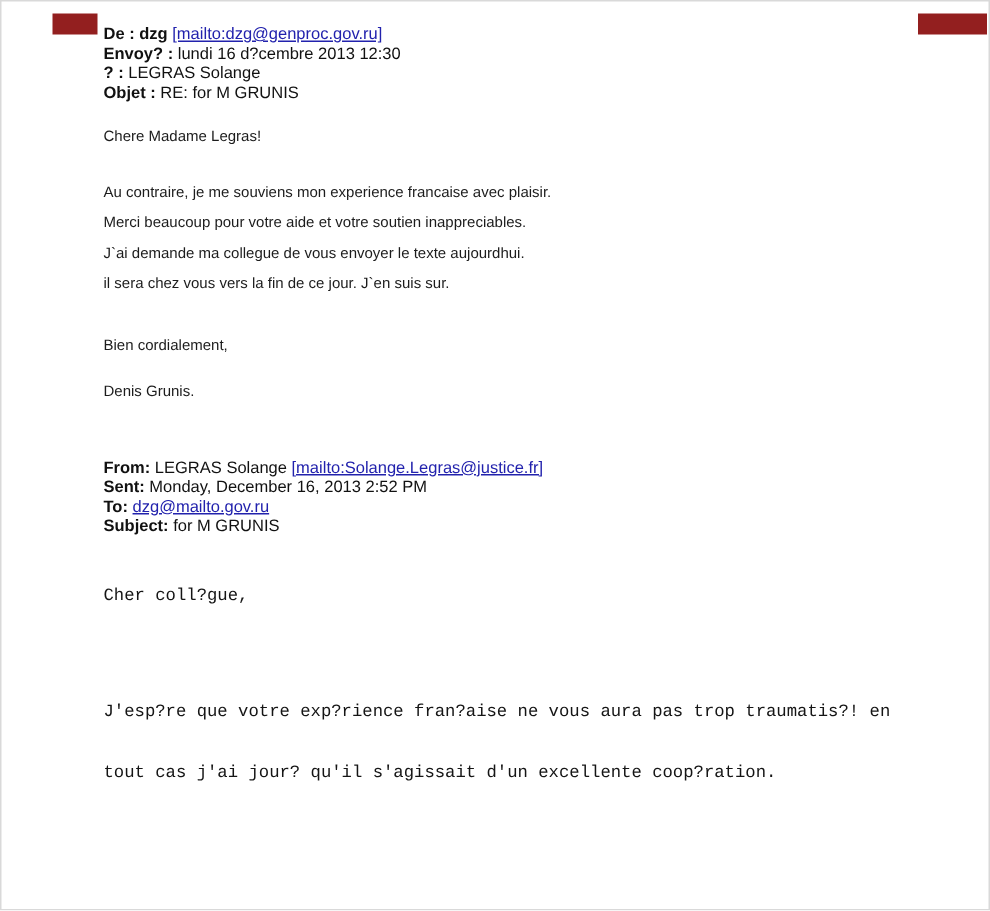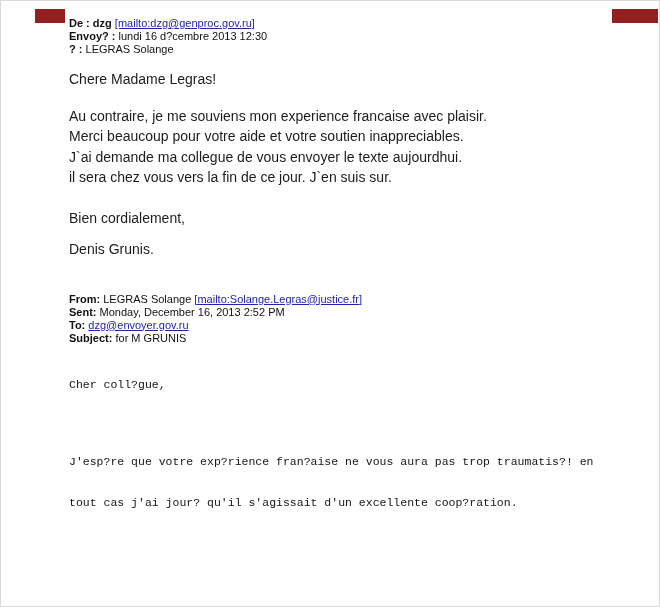--- a/index.html
+++ b/index.html
@@ -19,21 +19,21 @@
   .content{position:absolute;left:68px;top:16px;right:16px;}
 
   
   .hdr .hline{font-size:11px;line-height:13px;color:#111;}
   .hdr1{margin-bottom:13px;}
   .hdr2{margin-top:33px;}
   .b{font-weight:bold;}
   .link{color:#2222ad;text-decoration:underline;cursor:pointer;text-align:right;}
 
   
-  .body1{font-size:14px;line-height:20.5px;color:#1c1c1c;}
+  .body1{font-size:10px;line-height:20.5px;color:#1c1c1c;}
   .greeting1{margin-bottom:16px;}
   .para1{margin-bottom:20px;}
   .closing1{margin-bottom:11px;}
 
   
   .mono{font-family:"Liberation Mono", monospace;font-size:11.5px;line-height:13.5px;color:#151515;white-space:pre;}
   .greeting2{margin-top:6px;margin-bottom:10px;}
   .qpara1{margin-bottom:17px;}
   .qpara2{margin-bottom:14px;}
 </style>
@@ -44,38 +44,39 @@
 
   <div class="redact redact-left"></div>
   <div class="redact redact-right"></div>
 
   <div class="content">
 
     <div class="hdr hdr1">
       <div class="hline"><span class="b">De :</span> <span class="b">dzg</span> <span class="link">[mailto:dzg@genproc.gov.ru]</span></div>
       <div class="hline"><span class="b">Envoy? :</span> <span>lundi 16 d?cembre 2013 12:30</span></div>
       <div class="hline"><span class="b">? :</span> <span>LEGRAS Solange</span></div>
+      <div class="hline"><span class="b">Objet :</span> <span>RE: for M GRUNIS</span></div>
     </div>
 
     <div class="body1">
       <div class="greeting1">Chere Madame Legras!</div>
       <div class="para1">
         <div>Au contraire, je me souviens mon experience francaise avec plaisir.</div>
         <div>Merci beaucoup pour votre aide et votre soutien inappreciables.</div>
         <div>J`ai demande ma collegue de vous envoyer le texte aujourdhui.</div>
         <div>il sera chez vous vers la fin de ce jour. J`en suis sur.</div>
       </div>
       <div class="closing1">Bien cordialement,</div>
       <div>Denis Grunis.</div>
     </div>
 
     <div class="hdr hdr2">
       <div class="hline"><span class="b">From:</span> <span>LEGRAS Solange</span> <span class="link">[mailto:Solange.Legras@justice.fr]</span></div>
       <div class="hline"><span class="b">Sent:</span> <span>Monday, December 16, 2013 2:52 PM</span></div>
-      <div class="hline"><span class="b">To:</span> <span class="link">dzg@envoyer.gov.ru</span></div>
+      <div class="hline"><span class="b">To:</span> <span class="link">dzg@mailto.gov.ru</span></div>
       <div class="hline"><span class="b">Subject:</span> <span>for M GRUNIS</span></div>
     </div>
 
     <div class="mono">
       <div class="greeting2">Cher coll?gue,</div>
       <div class="qpara1">
         <div>J'esp?re que votre exp?rience fran?aise ne vous aura pas trop traumatis?! en</div>
         <div>tout cas j'ai jour? qu'il s'agissait d'un excellente coop?ration.</div>
       </div>
       <div class="qpara2">

